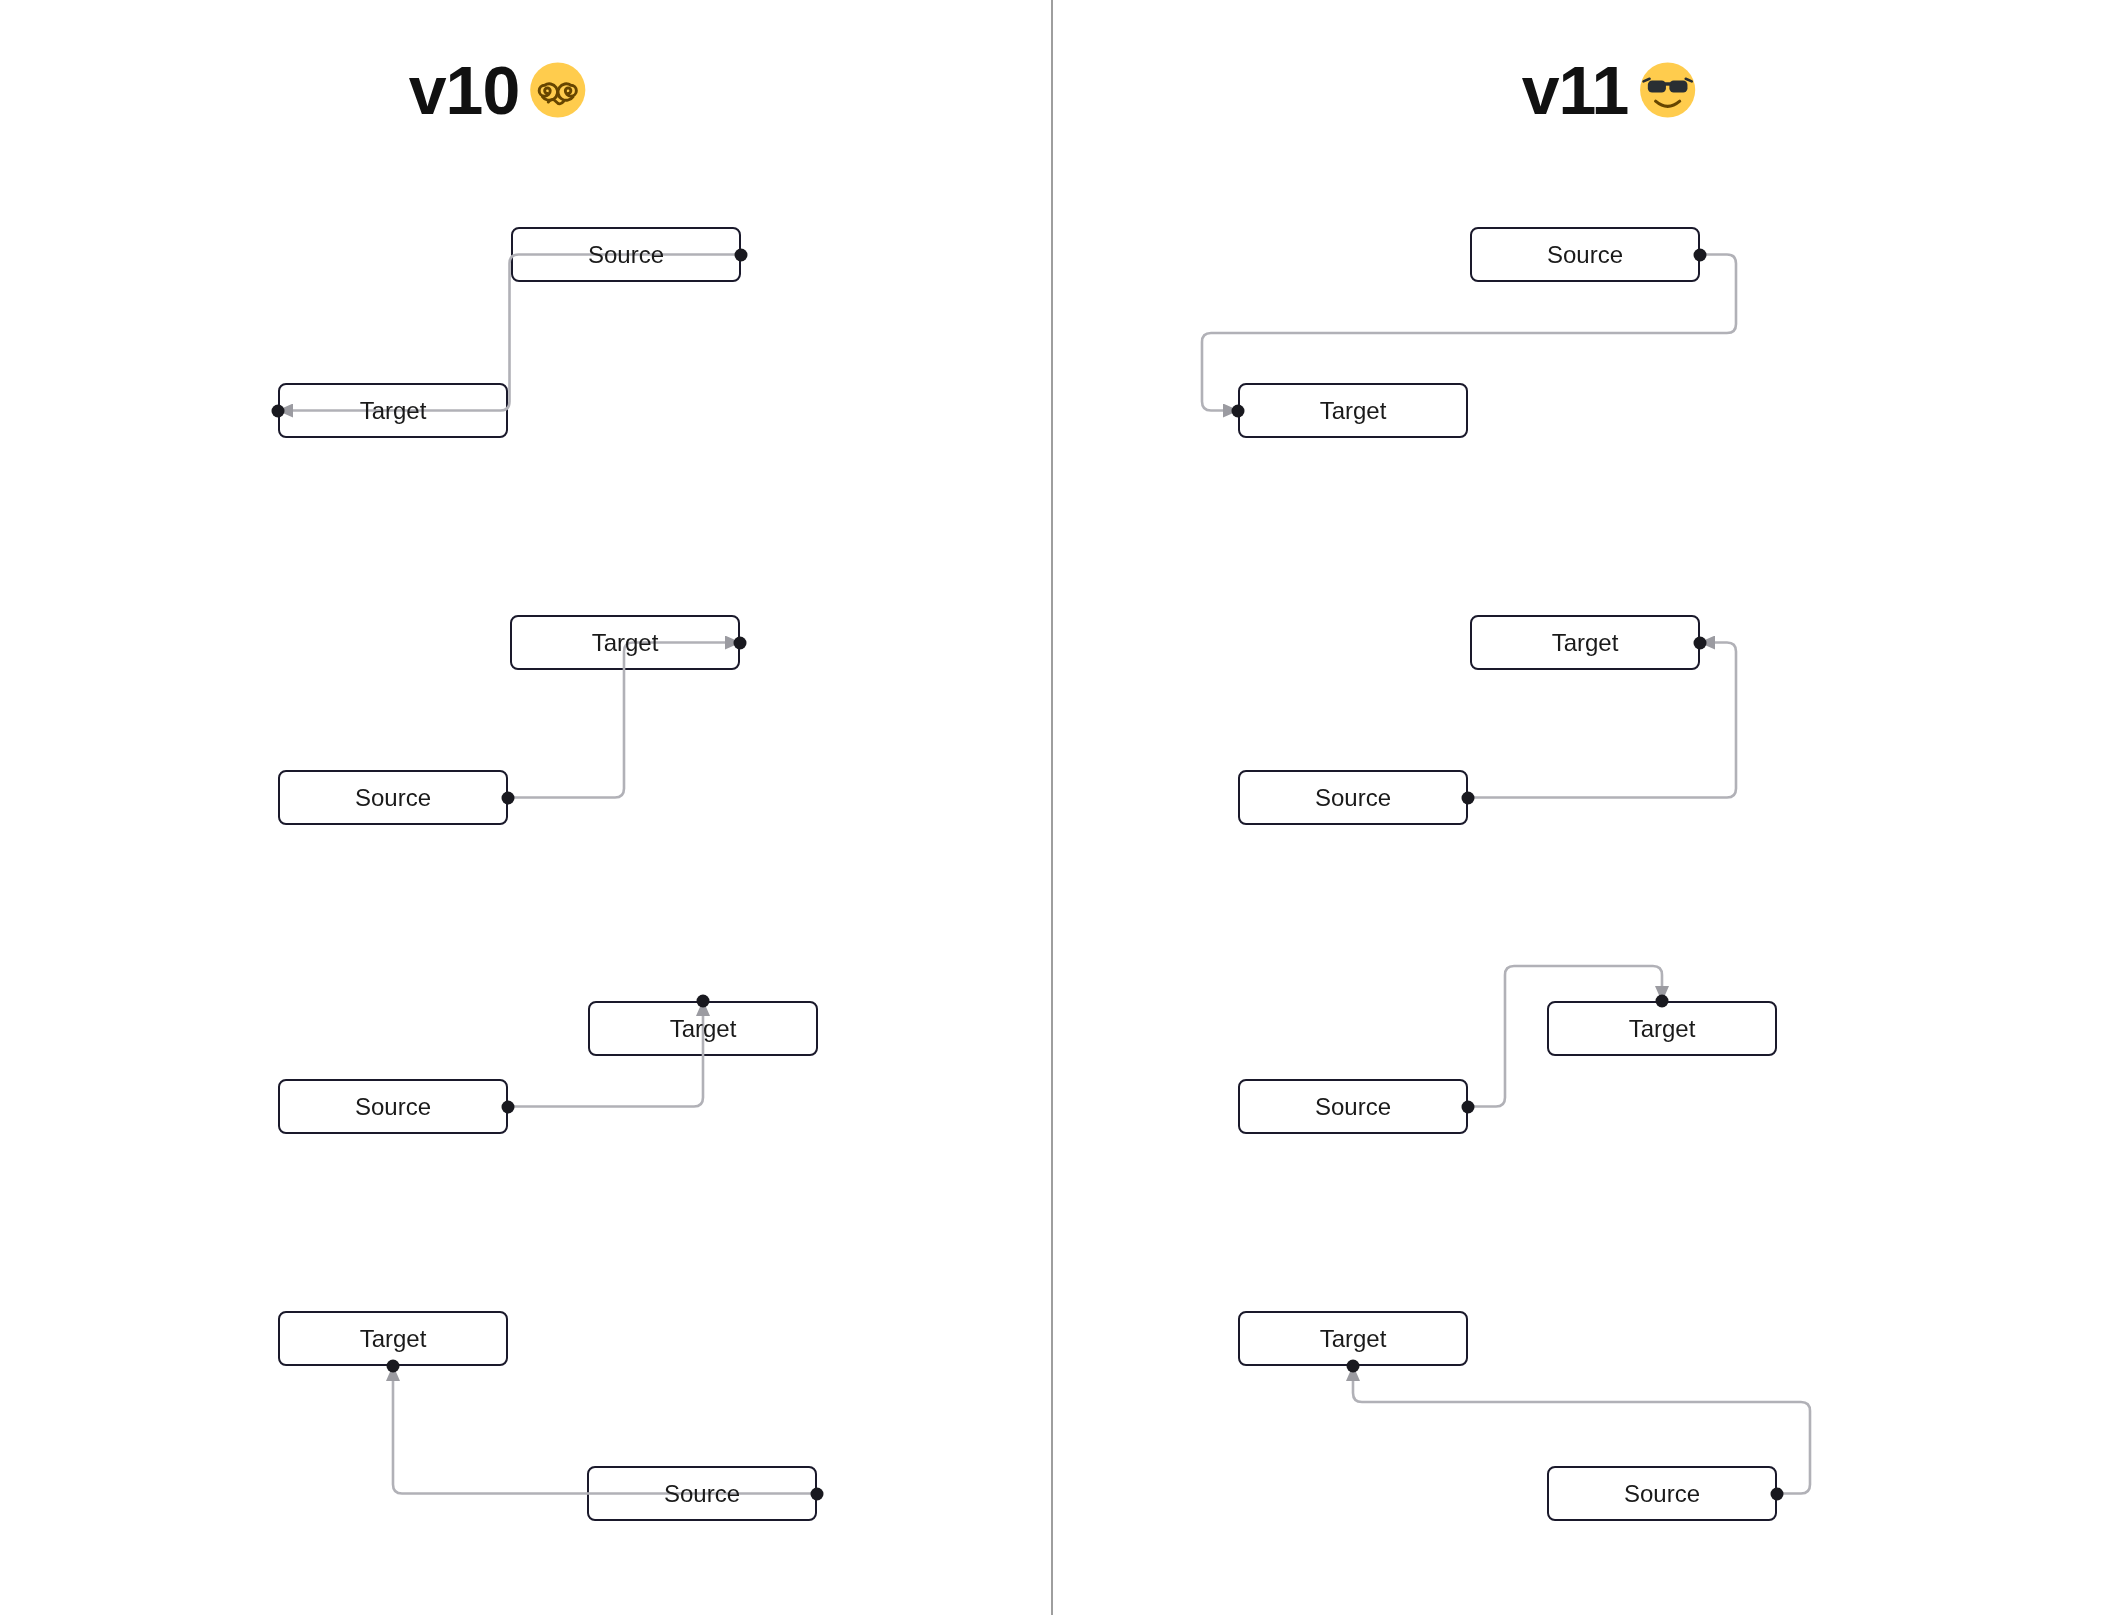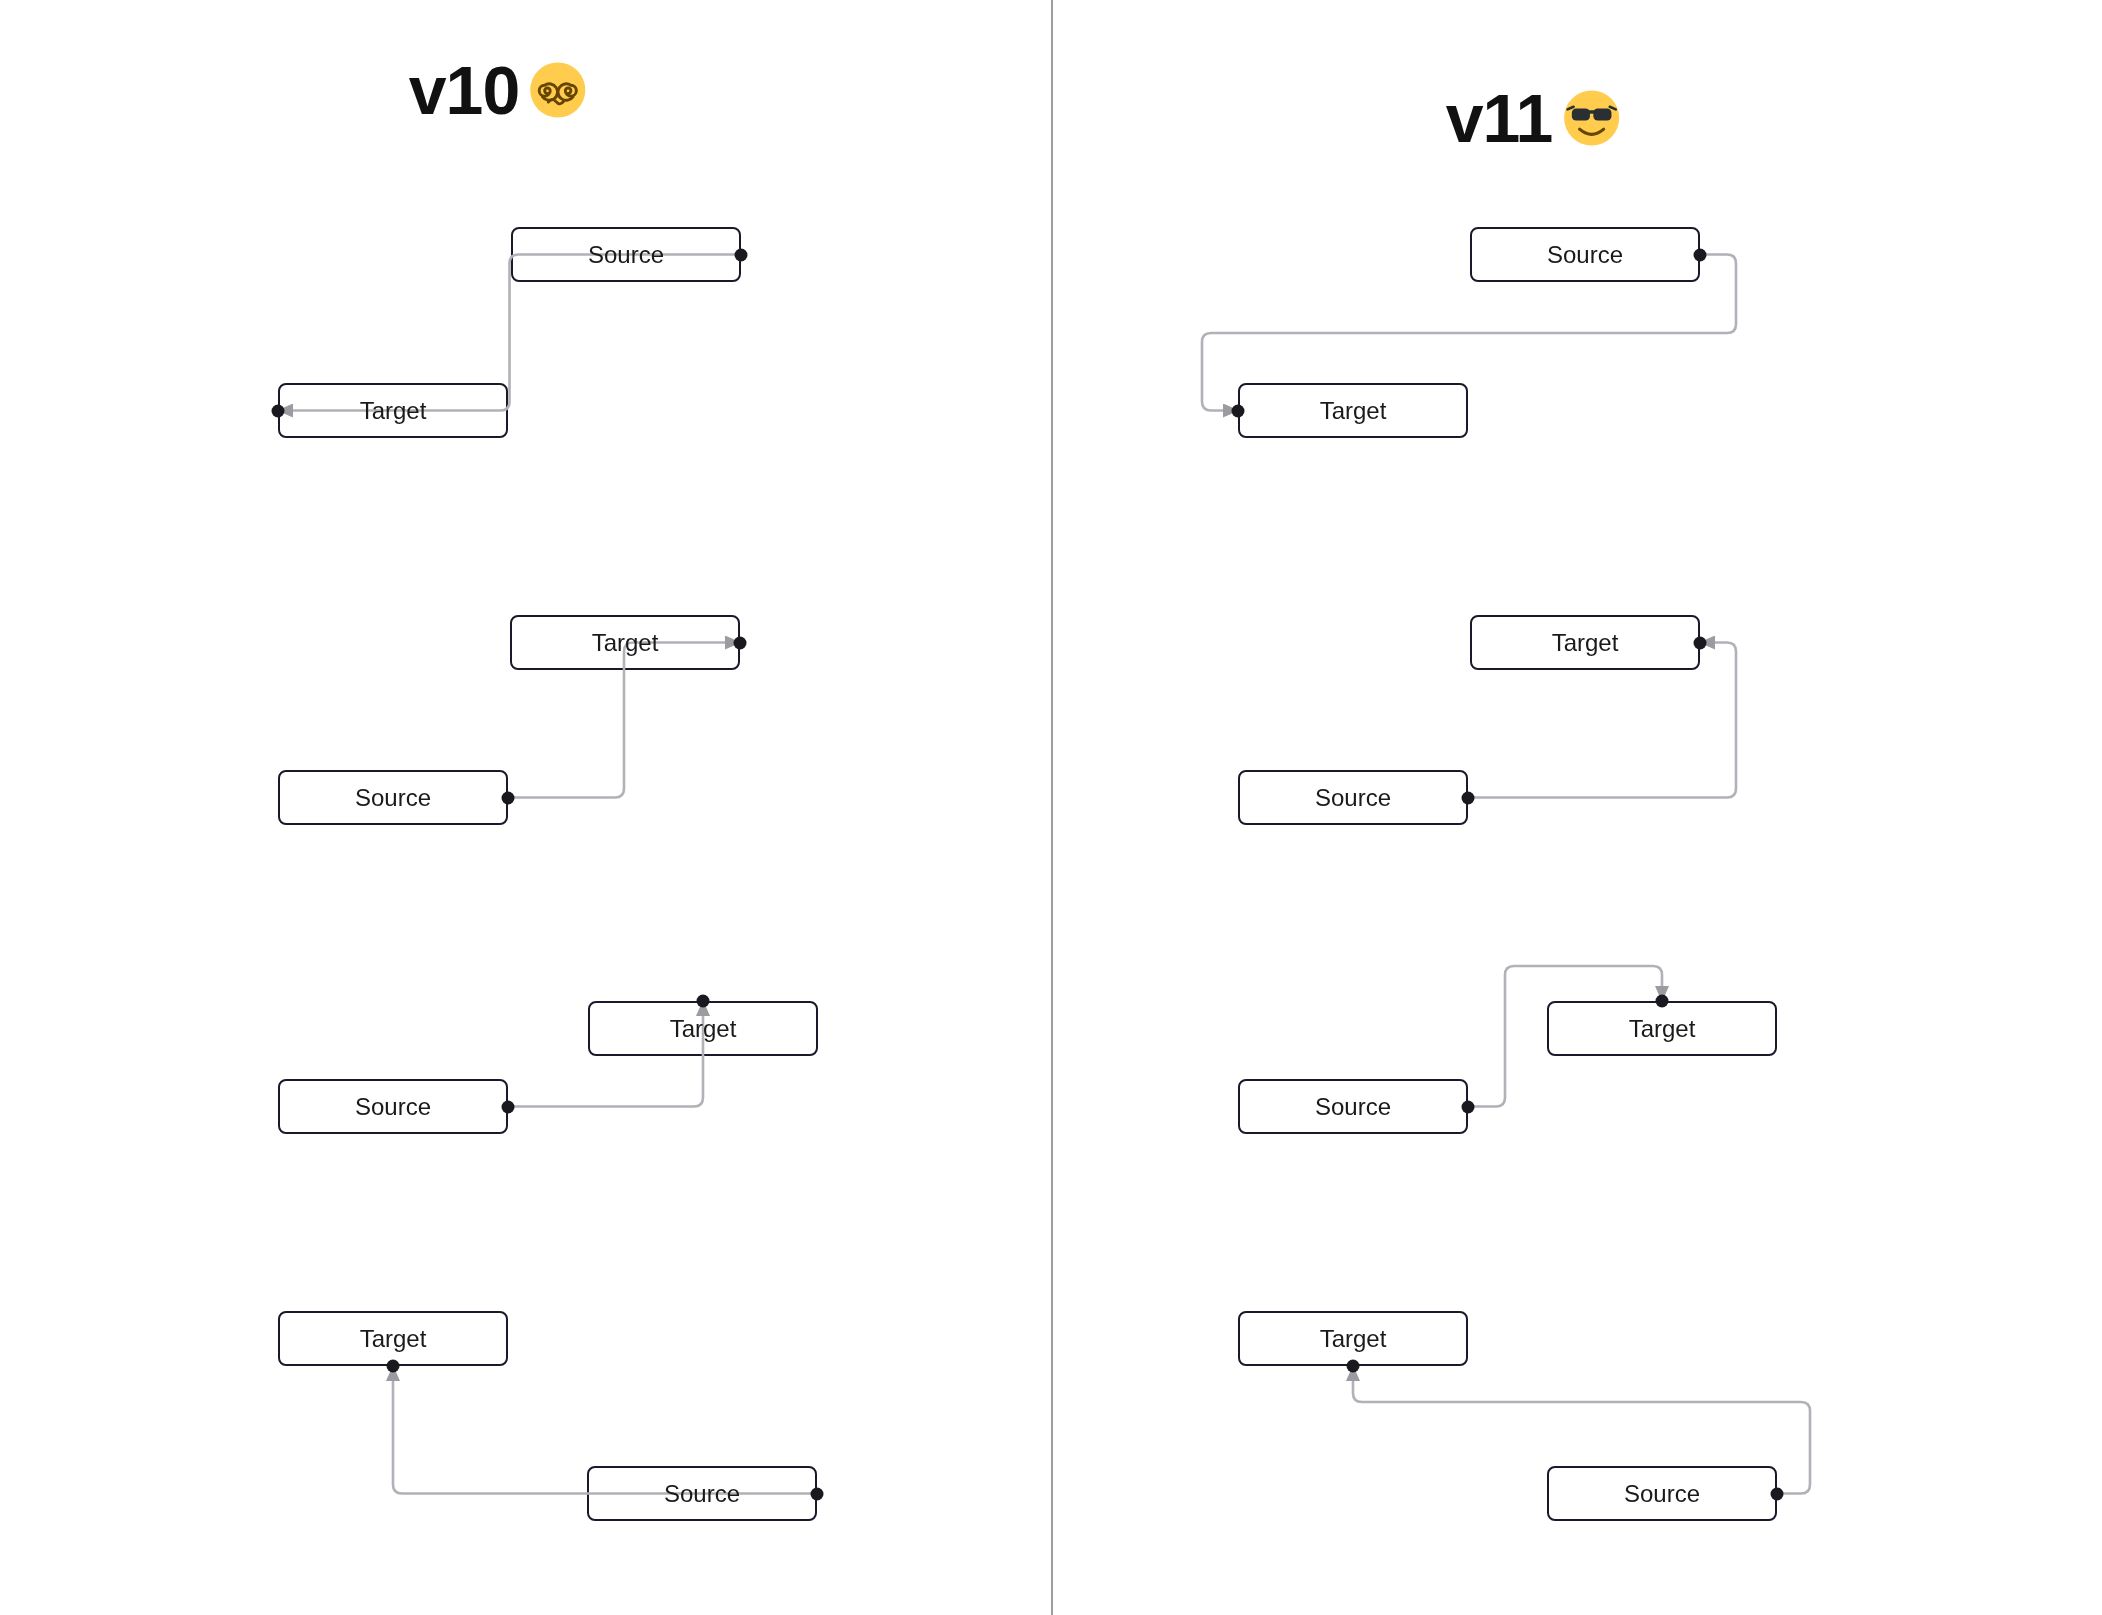--- a/index.html
+++ b/index.html
@@ -66,21 +66,21 @@
     <span style="display:inline-flex;">
       <svg width="62" height="62" viewBox="0 0 72 72" aria-hidden="true">
         <circle cx="36" cy="36" r="32" fill="#FFCC4D"></circle>
         <path d="M24,29 a3.2,3.2 0 1 1 3.2,-3.2 a6.4,6.4 0 1 1 -6.4,-6.4 a9.6,9.6 0 1 1 -2.6,13.4" fill="none" stroke="#664500" stroke-width="3.4" stroke-linecap="round" transform="translate(0,11)"></path>
         <path d="M48,29 a3.2,3.2 0 1 0 -3.2,-3.2 a6.4,6.4 0 1 0 6.4,-6.4 a9.6,9.6 0 1 0 2.6,13.4" fill="none" stroke="#664500" stroke-width="3.4" stroke-linecap="round" transform="translate(0,11)"></path>
         <path d="M25,50 q4.5,-6 9,-0.5 t9,-0.5" fill="none" stroke="#664500" stroke-width="3.4" stroke-linecap="round"></path>
       </svg>
     </span>
   </div>
 
-  <div class="col-title" id="title-v11" style="left: 1534px; margin-top: 28px;">
+  <div class="col-title" id="title-v11" style="left: 1610px;">
     <span class="title-text">v11</span>
     <span style="display:inline-flex;">
       <svg width="62" height="62" viewBox="0 0 72 72" aria-hidden="true">
         <circle cx="36" cy="36" r="32" fill="#FFCC4D"></circle>
         <path d="M8,26 L15,23" stroke="#292F33" stroke-width="3" stroke-linecap="round"></path>
         <path d="M64,26 L57,23" stroke="#292F33" stroke-width="3" stroke-linecap="round"></path>
         <rect x="13" y="25" width="21" height="14" rx="5" fill="#292F33"></rect>
         <rect x="38" y="25" width="21" height="14" rx="5" fill="#292F33"></rect>
         <rect x="31" y="27" width="10" height="4" fill="#292F33"></rect>
         <path d="M22,49 q14,12 28,0" fill="none" stroke="#664500" stroke-width="3.6" stroke-linecap="round"></path>

